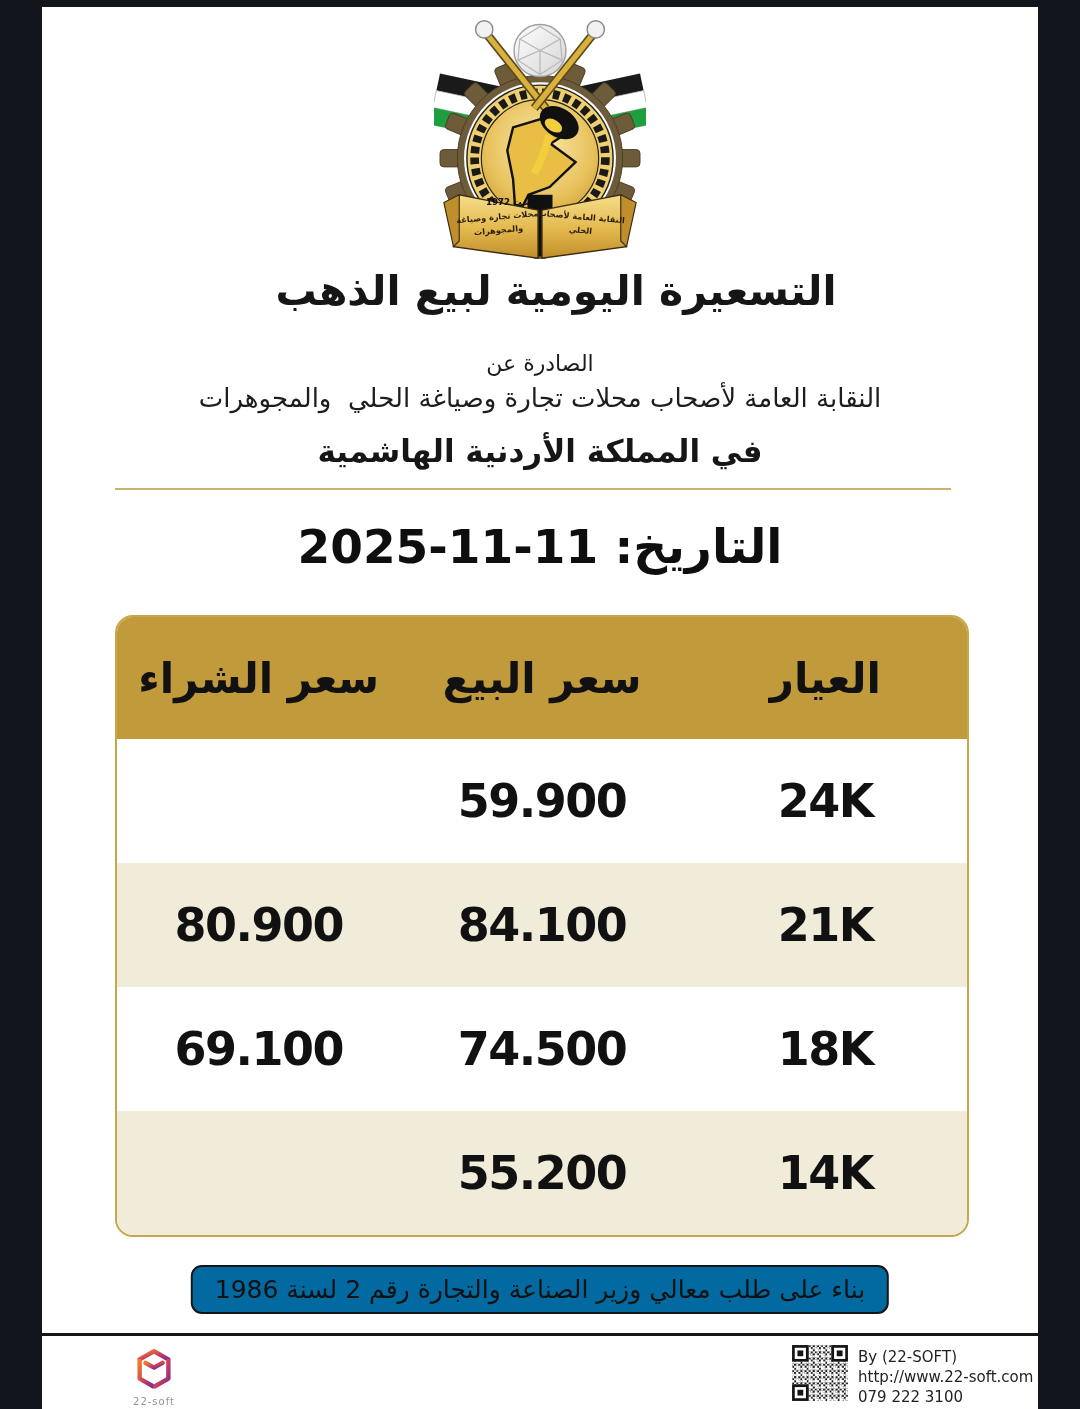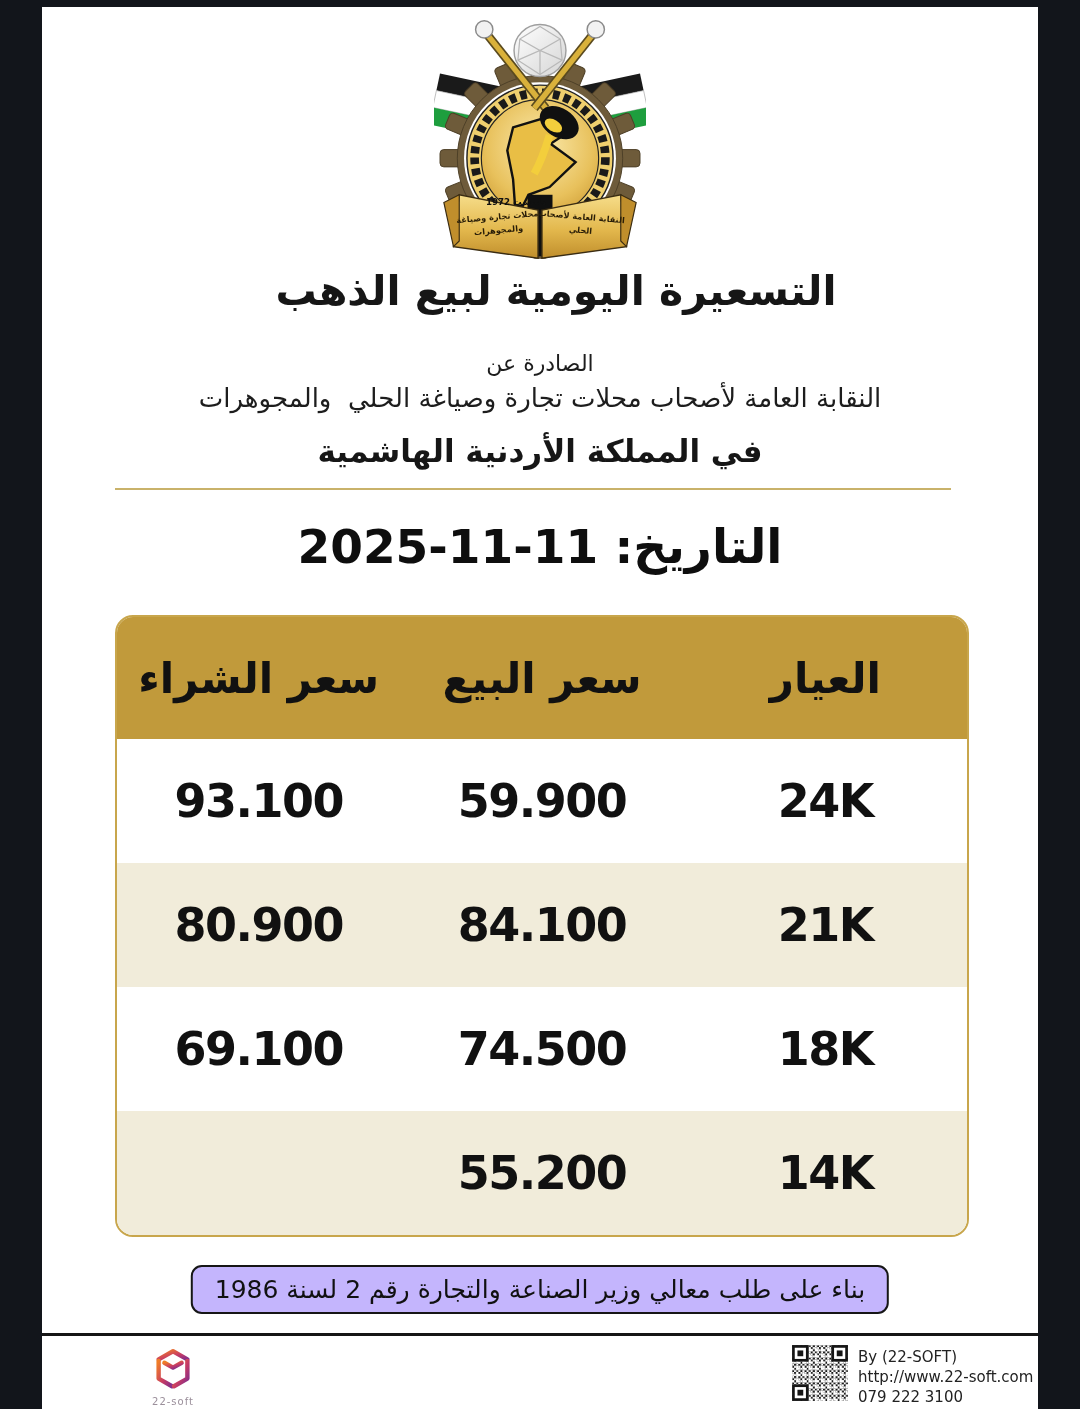--- a/index.html
+++ b/index.html
@@ -16,23 +16,23 @@
   .goldrule{top:481px;left:73px;width:836px;height:2px;background:#C9B26A;}
   .dateline{top:512px;font-size:47px;font-weight:800;color:#0e0e0e;direction:rtl;letter-spacing:-1px;}
   .pricetable{top:608px;left:73px;width:850px;border:2px solid #C8A64C;border-radius:18px;overflow:hidden;background:#fff;}
   .trow{display:grid;grid-template-columns:1fr 1fr 1fr;direction:rtl;height:124px;}
   .thead{height:122px;background:#C19A3B;}
   .cell{display:flex;align-items:center;justify-content:center;font-weight:800;color:#111;}
   .hcell{font-size:42px;letter-spacing:-1px;}
   .ncell{font-size:46px;letter-spacing:-1.5px;}
   .beige{background:#F1ECDA;}
   .notebox{top:1258px;left:50%;transform:translateX(-50%);border:2px solid #161616;border-radius:11px;
-           padding:8px 22px;font-size:25px;color:#111;direction:rtl;white-space:nowrap;background:#c4b5fd;}
+           padding:8px 22px;font-size:25px;color:#111;direction:rtl;white-space:nowrap;background:#0369a1;}
   .blackline{top:1326px;left:0;width:100%;height:3px;background:#161616;}
-  .softlogo{left:96px;top:1337px;width:70px;text-align:center;}
+  .softlogo{left:77px;top:1337px;width:70px;text-align:center;}
   .softlogo .cap{font-size:10px;color:#9b8f9b;letter-spacing:1px;margin-top:-2px;}
   .qrwrap{left:748px;top:1336px;display:flex;gap:8px;align-items:flex-start;justify-content:center;}
   .credit{font-size:15px;color:#222;line-height:20px;padding-top:4px;font-family:"DejaVu Sans",sans-serif;}
 </style>
 </head>
 <body>
 
 <div class="stage">
   <div class="document">
 
@@ -151,21 +151,20 @@
 
     <div class="abs pricetable">
       <div class="trow thead">
         <div class="cell hcell">العيار</div>
         <div class="cell hcell">سعر البيع</div>
         <div class="cell hcell">سعر الشراء</div>
       </div>
       <div class="trow">
         <div class="cell ncell">24K</div>
         <div class="cell ncell">59.900</div>
-        <div class="cell ncell">93.100</div>
       </div>
       <div class="trow beige">
         <div class="cell ncell">21K</div>
         <div class="cell ncell">84.100</div>
         <div class="cell ncell">80.900</div>
       </div>
       <div class="trow">
         <div class="cell ncell">18K</div>
         <div class="cell ncell">74.500</div>
         <div class="cell ncell">69.100</div>

